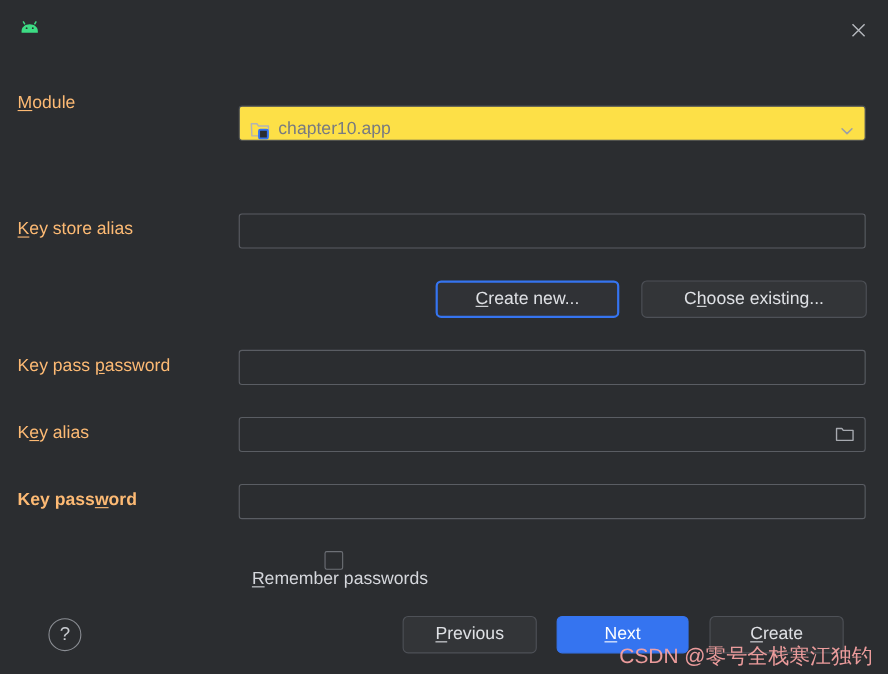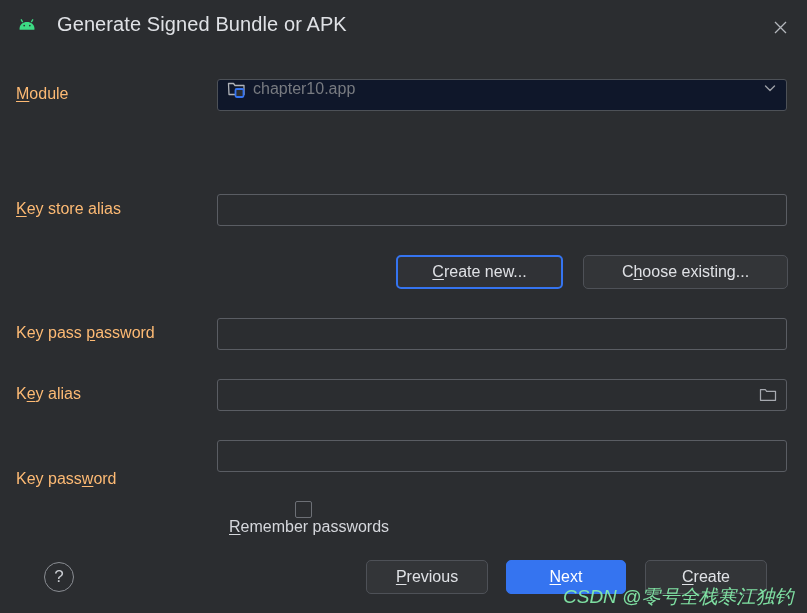--- a/index.html
+++ b/index.html
@@ -53,24 +53,25 @@
 
   .field {
     position: absolute;
     background: #2b2d30;
     border: 1px solid #5a5d63;
     border-radius: 3px;
     height: 32px;
   }
   .field.combo {
     border-color: #4d5157;
-    background: #0f172a;
-    display: flex;
-    align-items: flex-start;
+    background: #fde047;
+    display: flex;
+    align-items: flex-end;
     padding: 0 8px 0 9px;
+    margin-top: 17px;
   }
   .combo-icon { width: 20px; height: 18px; flex: 0 0 auto; margin-right: 6px; }
   .combo-text {
     font-size: 16px;
     color: #787b80;
     flex: 1 1 auto;
     white-space: nowrap;
     overflow: hidden;
   }
   .chev { width: 16px; height: 16px; flex: 0 0 auto; }
@@ -144,43 +145,41 @@
     align-items: center;
     justify-content: center;
     cursor: pointer;
   }
 
   
   .watermark {
     position: absolute;
     left: 563px; top: 584px;
     font-size: 19px;
-    color: #86efac;
+    color: #fca5a5;
     opacity: 0.92;
     white-space: nowrap;
     pointer-events: none;
-    font-style: italic;
   }
 </style>
 </head>
 <body>
 
 <div class="titlebar">
   <span class="android-icon">
     <svg width="22" height="22" viewBox="0 0 22 22">
       <g fill="#3ddc84">
         <rect x="5.2" y="3.2" width="1.3" height="3.2" transform="rotate(-30 5.85 4.8)"></rect>
         <rect x="15.5" y="3.2" width="1.3" height="3.2" transform="rotate(30 16.15 4.8)"></rect>
         <path d="M3.6 12.2c0-3.6 3.3-6.2 7.4-6.2s7.4 2.6 7.4 6.2v1.6H3.6z"></path>
       </g>
       <circle cx="8.2" cy="9.6" r="0.85" fill="#2b2d30"></circle>
       <circle cx="13.8" cy="9.6" r="0.85" fill="#2b2d30"></circle>
     </svg>
   </span>
-  <div class="dialog-title">Generate Signed Bundle or APK</div>
   <div class="close-btn">
     <svg width="17" height="17" viewBox="0 0 17 17">
       <path d="M3 3 L14 14 M14 3 L3 14" stroke="#b4b7bc" stroke-width="1.3" fill="none"></path>
     </svg>
   </div>
 </div>
 
 <div class="label" style="left:16px; top:85px;"><span class="mn">M</span><span>odule</span></div>
 
 <div class="field combo" style="left:217px; top:79px; width:570px;">
@@ -217,21 +216,21 @@
 
 <div class="label" style="left:16px; top:385px;"><span>K</span><span class="mn">e</span><span>y alias</span></div>
 <div class="field" style="left:217px; top:379px; width:570px;">
   <span class="field-folder">
     <svg width="18" height="18" viewBox="0 0 18 18">
       <path d="M1.5 3.5h4.8l1.3 1.8h8.9v9h-15z" fill="none" stroke="#a7aab0" stroke-width="1.25" stroke-linejoin="round"></path>
     </svg>
   </span>
 </div>
 
-<div class="label" style="left:16px; top:470px;"><span>Key pass</span><span class="mn">w</span><span>ord</span></div>
+<div class="label" style="left:16px; top:446px;font-weight:bold;"><span>Key pass</span><span class="mn">w</span><span>ord</span></div>
 <div class="field" style="left:217px; top:440px; width:570px;"></div>
 
 <div class="cb-row">
   <span class="cb-box"></span>
   <span class="cb-label"><span class="mn">R</span><span>emember passwords</span></span>
 </div>
 
 <div class="help-btn">?</div>
 
 <div class="btn" style="left:366px; top:560px; width:122px;">

